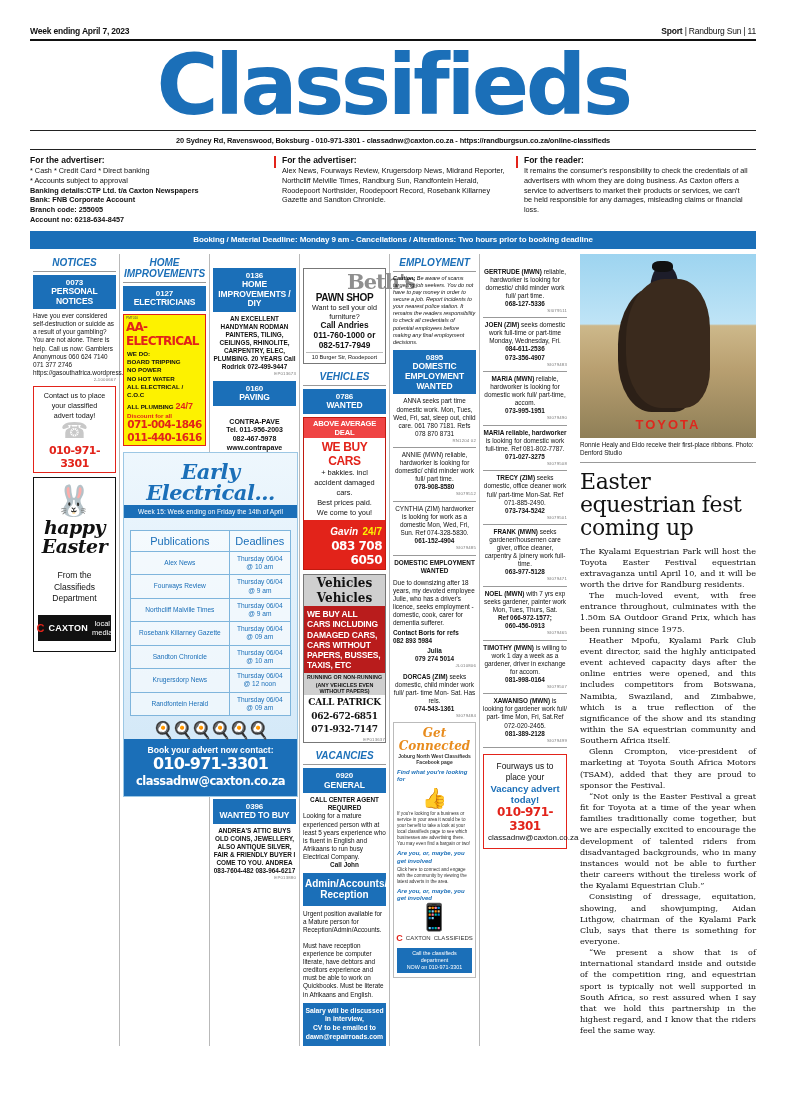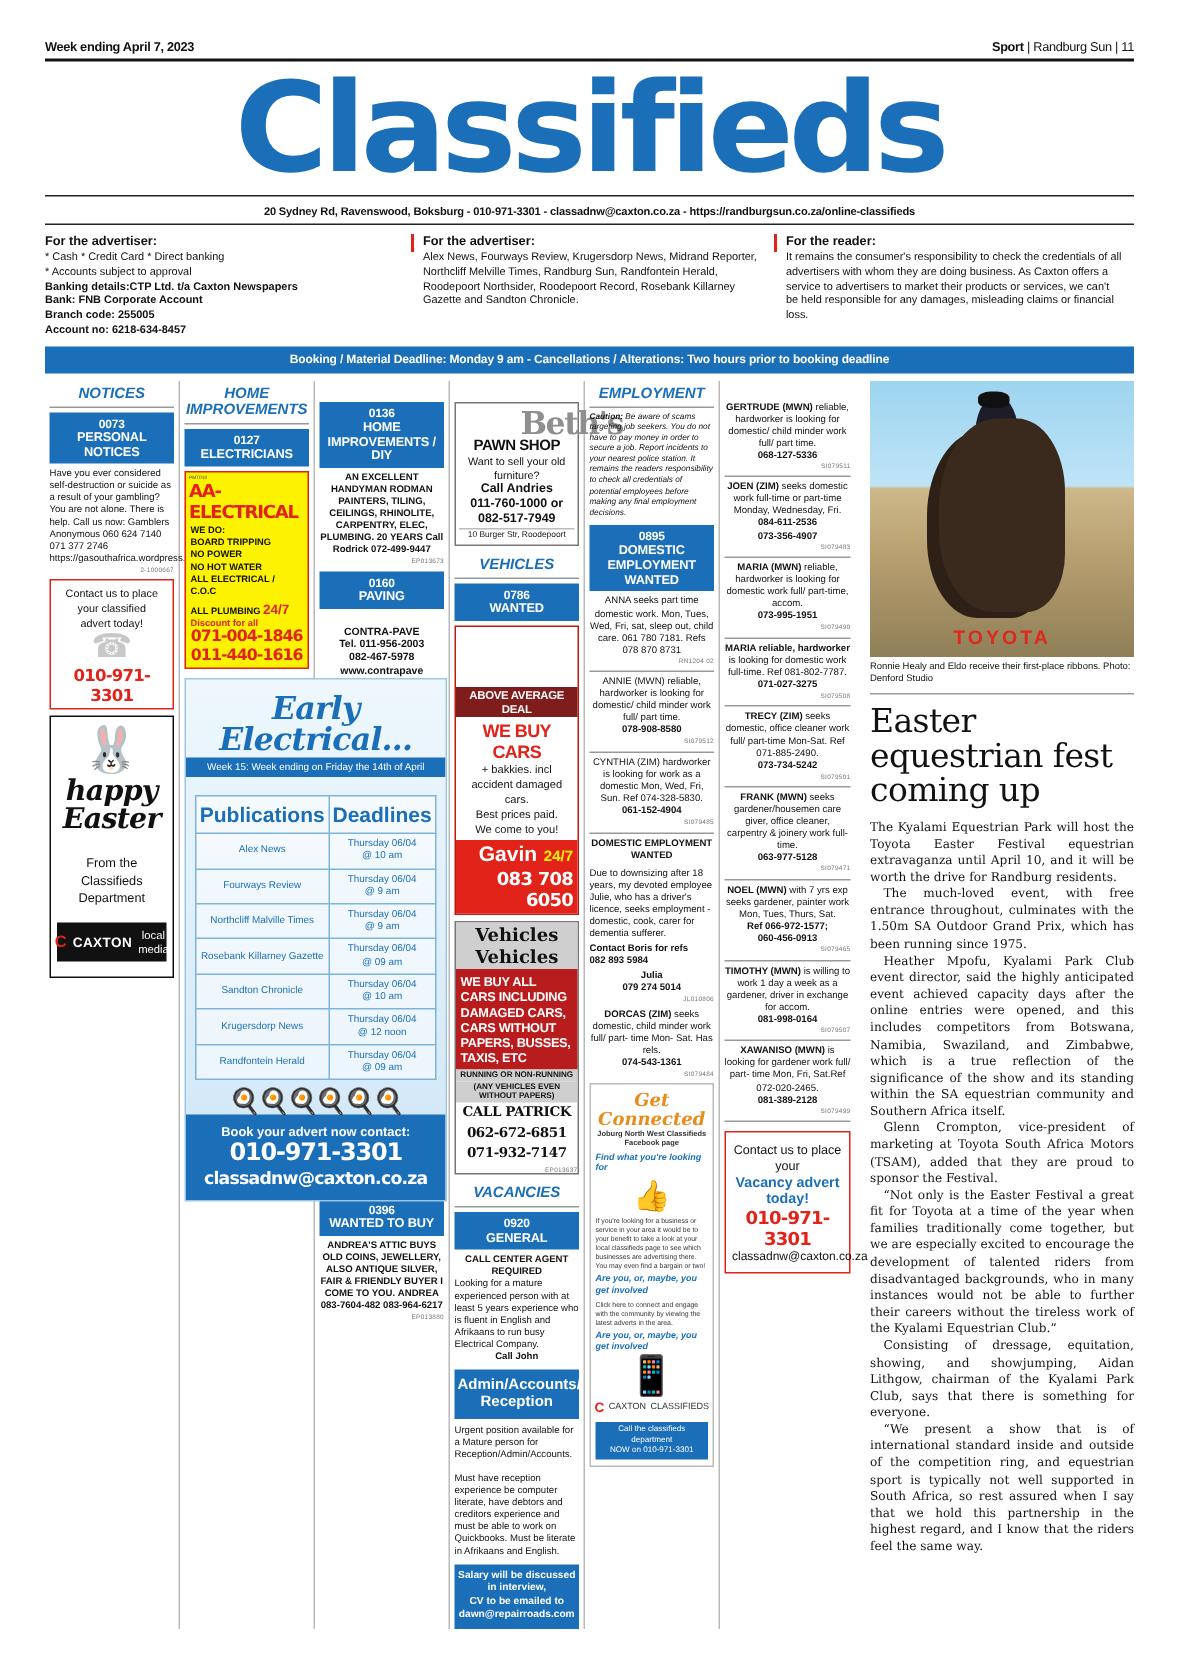--- a/index.html
+++ b/index.html
@@ -143,30 +143,30 @@
     color: #8f8f8f; letter-spacing: -1px; line-height: 1; margin-left: 41px;
   }
   .beth .shop { font-weight: bold; font-size: 10px; letter-spacing: -0.3px; }
   .beth .l { font-size: 7.2px; line-height: 1.3; }
   .beth .ph { font-weight: bold; font-size: 8.3px; line-height: 1.2; }
   .beth .addr2 { font-size: 5.6px; border-top:0.5px solid #bbb; margin-top:1px; padding-top:1px;}
 
   
   .wbc { border: 1.5px solid #c01a10; margin-bottom: 4px; }
   .wbc .top {
-    background: #7f1d1d; color: #fff; font-weight: bold; font-size: 7.6px;
-    text-align: center; letter-spacing: -0.2px; padding: 1px 0; margin-top: 40px;
+    background: #ef4444; color: #fff; font-weight: bold; font-size: 7.6px;
+    text-align: center; letter-spacing: -0.2px; padding: 1px 0;
   }
   .wbc .mid { padding: 2px 3px; text-align: center; }
   .wbc .h1 { color: #e2231a; font-weight: bold; font-size: 12px; letter-spacing: -0.4px; }
   .wbc .h2 { font-size: 7.4px; line-height: 1.35; }
   .wbc .bot {
     background: #e2231a; color: #fff; text-align: right; padding: 1px 3px 2px;
   }
-  .wbc .gav { font-size: 14px; font-weight: bold; }
+  .wbc .gav { font-size: 10px; font-weight: bold; font-style: italic; }
   .wbc .tf { color: #fdf200; font-weight: bold; font-size: 10px; }
   .wbc .num2 { font-family:"DejaVu Sans",sans-serif; font-size: 12px; font-weight: bold; letter-spacing: -0.5px; }
 
   
   .vv { border: 1px solid #777; margin-bottom: 4px; }
   .vv .t {
     background: #cfcfcf; color: #111; font-family: "DejaVu Serif", serif;
     font-weight: bold; font-size: 12px; text-align: center; line-height: 1.05; padding: 2px 0;
   }
   .vv .dark {
@@ -231,22 +231,22 @@
     font-family: "DejaVu Serif", serif; font-style: italic; font-weight: bold;
     color: #1b6fb8; font-size: 21px; line-height: 1.0; text-align: center;
     padding: 8px 4px 2px; letter-spacing: -0.5px;
   }
   .ed-week {
     background: #1b6fb8; color: #fff; font-size: 6.6px; text-align: center;
     padding: 3px 2px; font-weight: normal;
   }
   .ed-table { width: 100%; border-collapse: collapse; margin: 12px auto 4px; width: 93%; }
   .ed-table th {
-    border: 1px solid #7fb5dc; color: #1b6fb8; font-weight: bold;
-    font-family: "Liberation Sans", sans-serif; font-size: 14px; padding: 4px 2px;
+    border: 1px solid #7fb5dc; color: #1b6fb8; font-weight: normal;
+    font-family: "Liberation Sans", sans-serif; font-size: 11px; padding: 4px 2px;
     background: rgba(255,255,255,0.55);
     margin-top: 36px;
   }
   .ed-table td {
     border: 1px solid #7fb5dc; color: #1b6fb8; font-size: 6.6px;
     text-align: center; padding: 3px 2px; line-height: 1.25;
     background: rgba(255,255,255,0.55);
   }
   .ed-eggs { font-size: 17px; text-align: center; letter-spacing: -2px; line-height: 1; padding: 2px 0 0; }
   .ed-cta { background: #1b6fb8; color: #fff; text-align: center; padding: 6px 4px 8px; }
@@ -632,21 +632,21 @@
             <div class="rule"></div>
             <div class="ad center"><b>NOEL (MWN) </b><span>with 7 yrs exp seeks gardener, painter work Mon, Tues, Thurs, Sat.</span><b style="display: block; white-space: pre-line;">Ref 066-972-1577;
 060-456-0913</b><span class="ref">SI079465</span></div>
             <div class="rule"></div>
             <div class="ad center"><b>TIMOTHY (MWN) </b><span>is willing to work 1 day a week as a gardener, driver in exchange for accom.</span><b style="display: block; white-space: pre-line;">081-998-0164</b><span class="ref">SI079507</span></div>
             <div class="rule"></div>
             <div class="ad center"><b>XAWANISO (MWN) </b><span>is looking for gardener work full/ part- time Mon, Fri, Sat.Ref 072-020-2465.</span><b style="display: block; white-space: pre-line;">081-389-2128</b><span class="ref">SI079499</span></div>
             <div class="rule"></div>
           </div>
         <div class="place-box" style="margin-top:6px">
-          <div class="p1">Contact us to place your</div>
+          <div class="p1">Fourways us to place your</div>
           <div class="p2">Vacancy advert today!</div>
           <div class="p3">010-971-3301</div>
           <div class="p4">classadnw@caxton.co.za</div>
         </div>
       </div>
 
     </div>
 
     <div class="article">
       <div class="photo">

